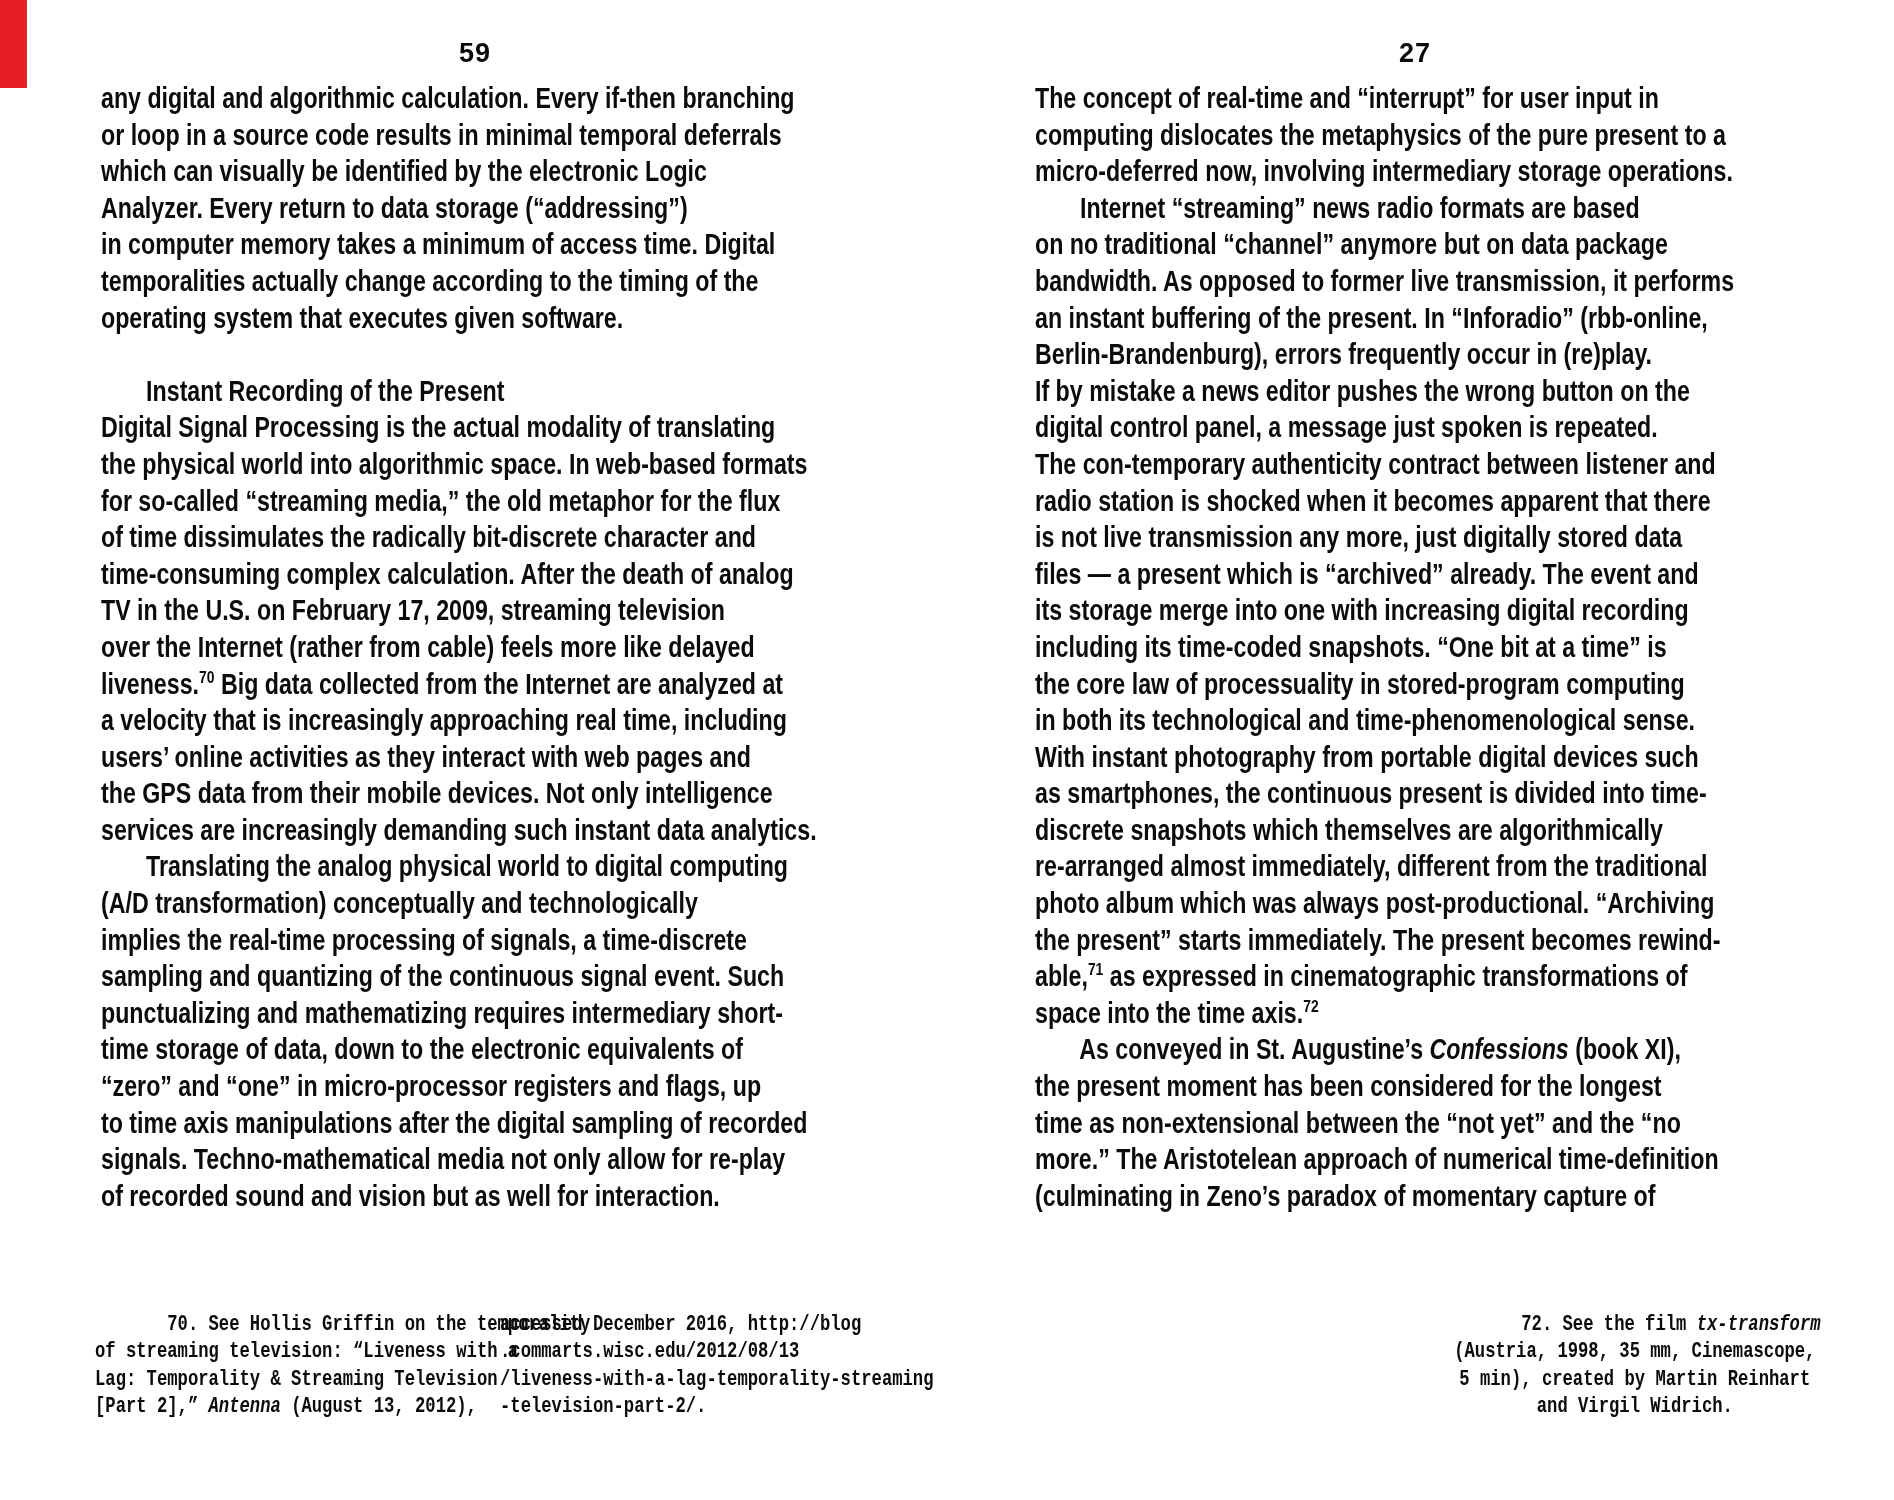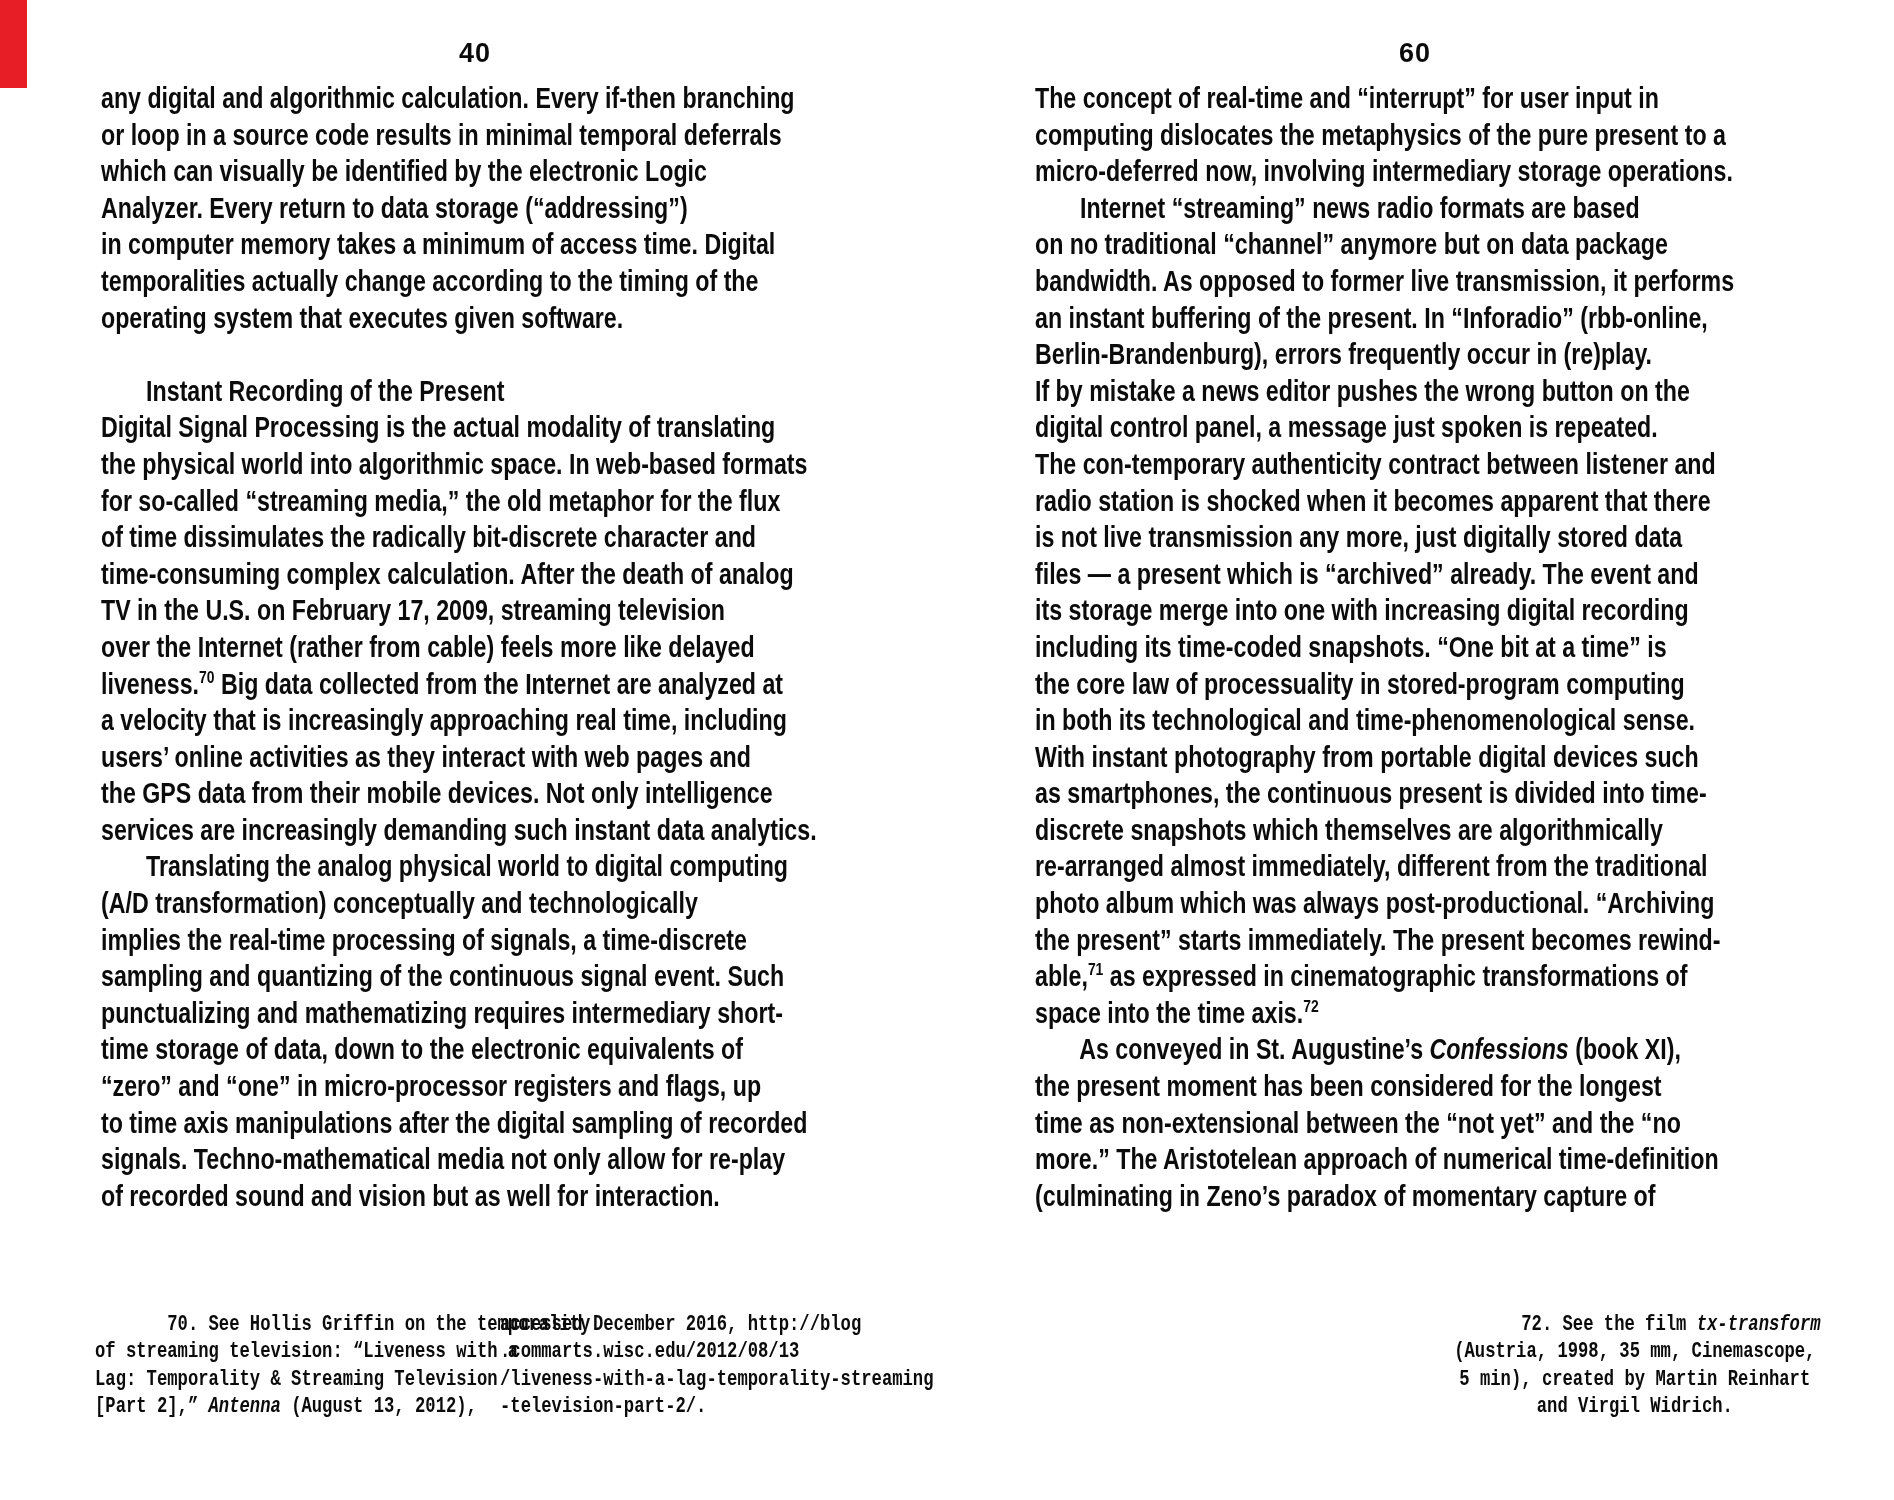--- a/index.html
+++ b/index.html
@@ -35,21 +35,21 @@
   sup{font-size:60%;line-height:0;vertical-align:super;}
   i{font-style:italic;}
 </style>
 </head>
 <body>
 
 <div class="spread">
   <div class="ribbon"></div>
 
   <section class="page left">
-    <div class="pageno">40</div>
+    <div class="pageno">59</div>
     <div class="bodytext">
         <div class="line">any digital and algorithmic calculation. Every if-then branching</div>
         <div class="line">or loop in a source code results in minimal temporal deferrals</div>
         <div class="line">which can visually be identified by the electronic Logic</div>
         <div class="line">Analyzer. Every return to data storage (“addressing”)</div>
         <div class="line">in computer memory takes a minimum of access time. Digital</div>
         <div class="line">temporalities actually change according to the timing of the</div>
         <div class="line">operating system that executes given software.</div>
         <div class="line">&nbsp;</div>
         <div class="line">       Instant Recording of the Present</div>
@@ -84,21 +84,21 @@
       </div>
     <div class="fn c2">
         <div class="line">accessed December 2016, http://blog</div>
         <div class="line">.commarts.wisc.edu/2012/08/13</div>
         <div class="line">/liveness-with-a-lag-temporality-streaming</div>
         <div class="line">-television-part-2/.</div>
       </div>
   </section>
 
   <section class="page right">
-    <div class="pageno">60</div>
+    <div class="pageno">27</div>
     <div class="bodytext">
         <div class="line">The concept of real-time and “interrupt” for user input in</div>
         <div class="line">computing dislocates the metaphysics of the pure present to a</div>
         <div class="line">micro-deferred now, involving intermediary storage operations.</div>
         <div class="line">       Internet “streaming” news radio formats are based</div>
         <div class="line">on no traditional “channel” anymore but on data package</div>
         <div class="line">bandwidth. As opposed to former live transmission, it performs</div>
         <div class="line">an instant buffering of the present. In “Inforadio” (rbb-online,</div>
         <div class="line">Berlin-Brandenburg), errors frequently occur in (re)play.</div>
         <div class="line">If by mistake a news editor pushes the wrong button on the</div>

